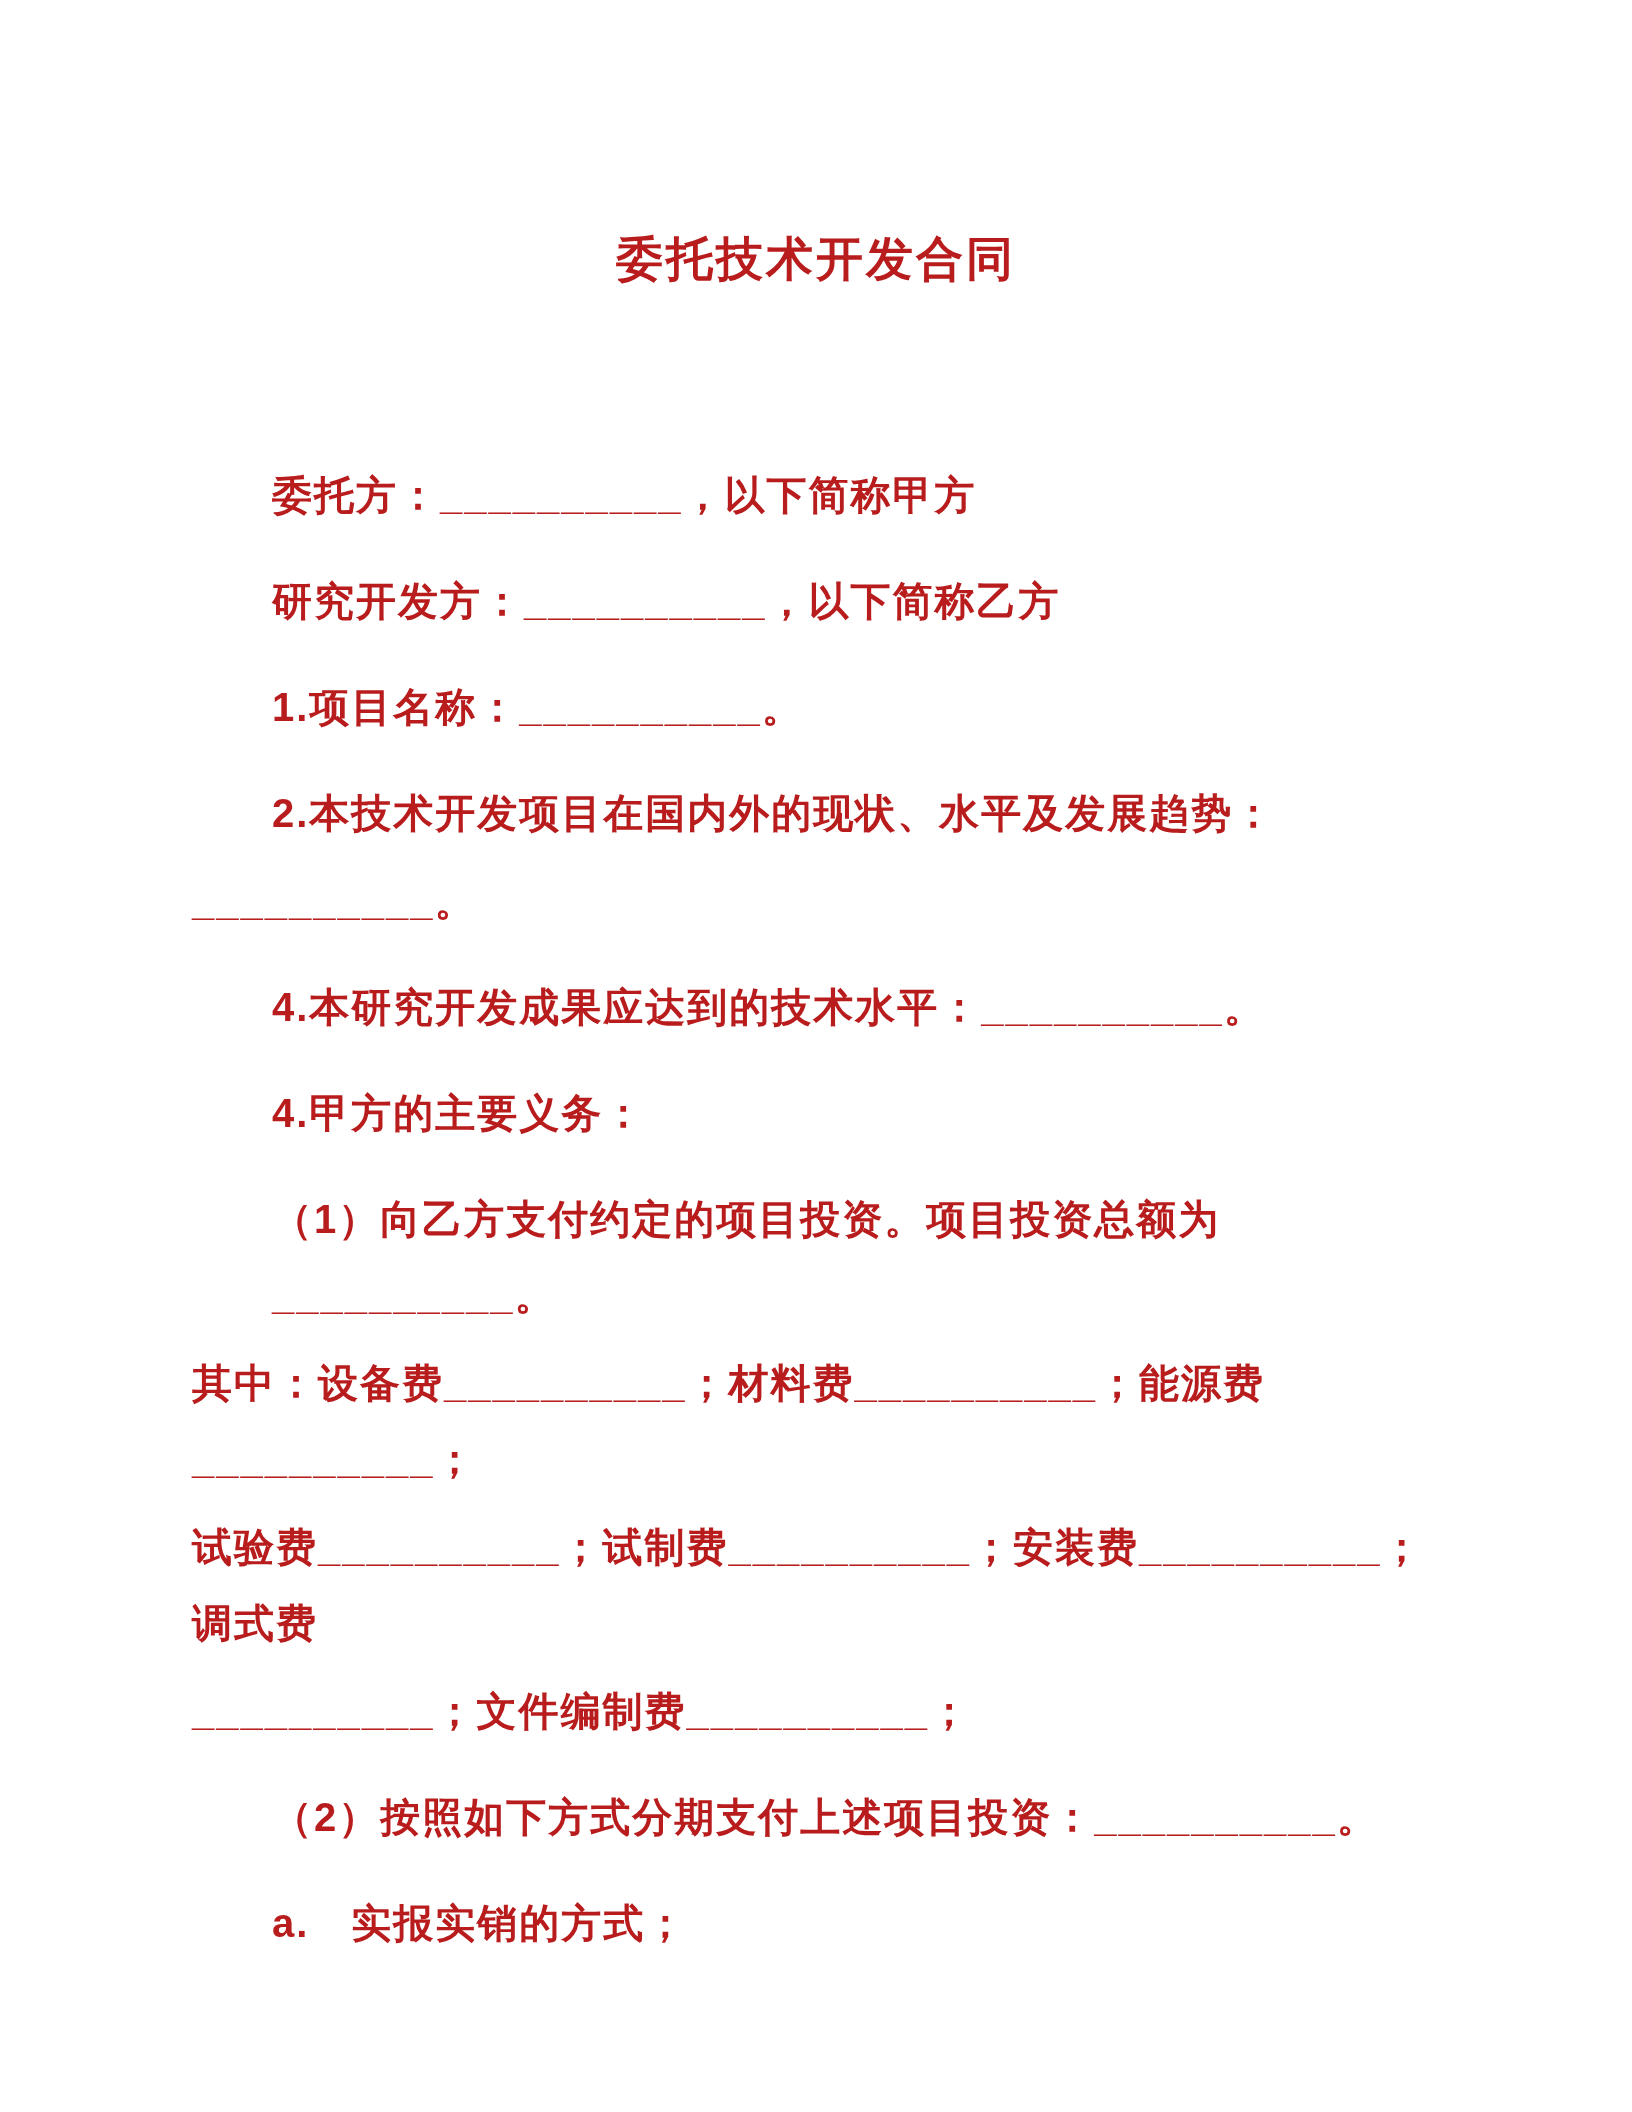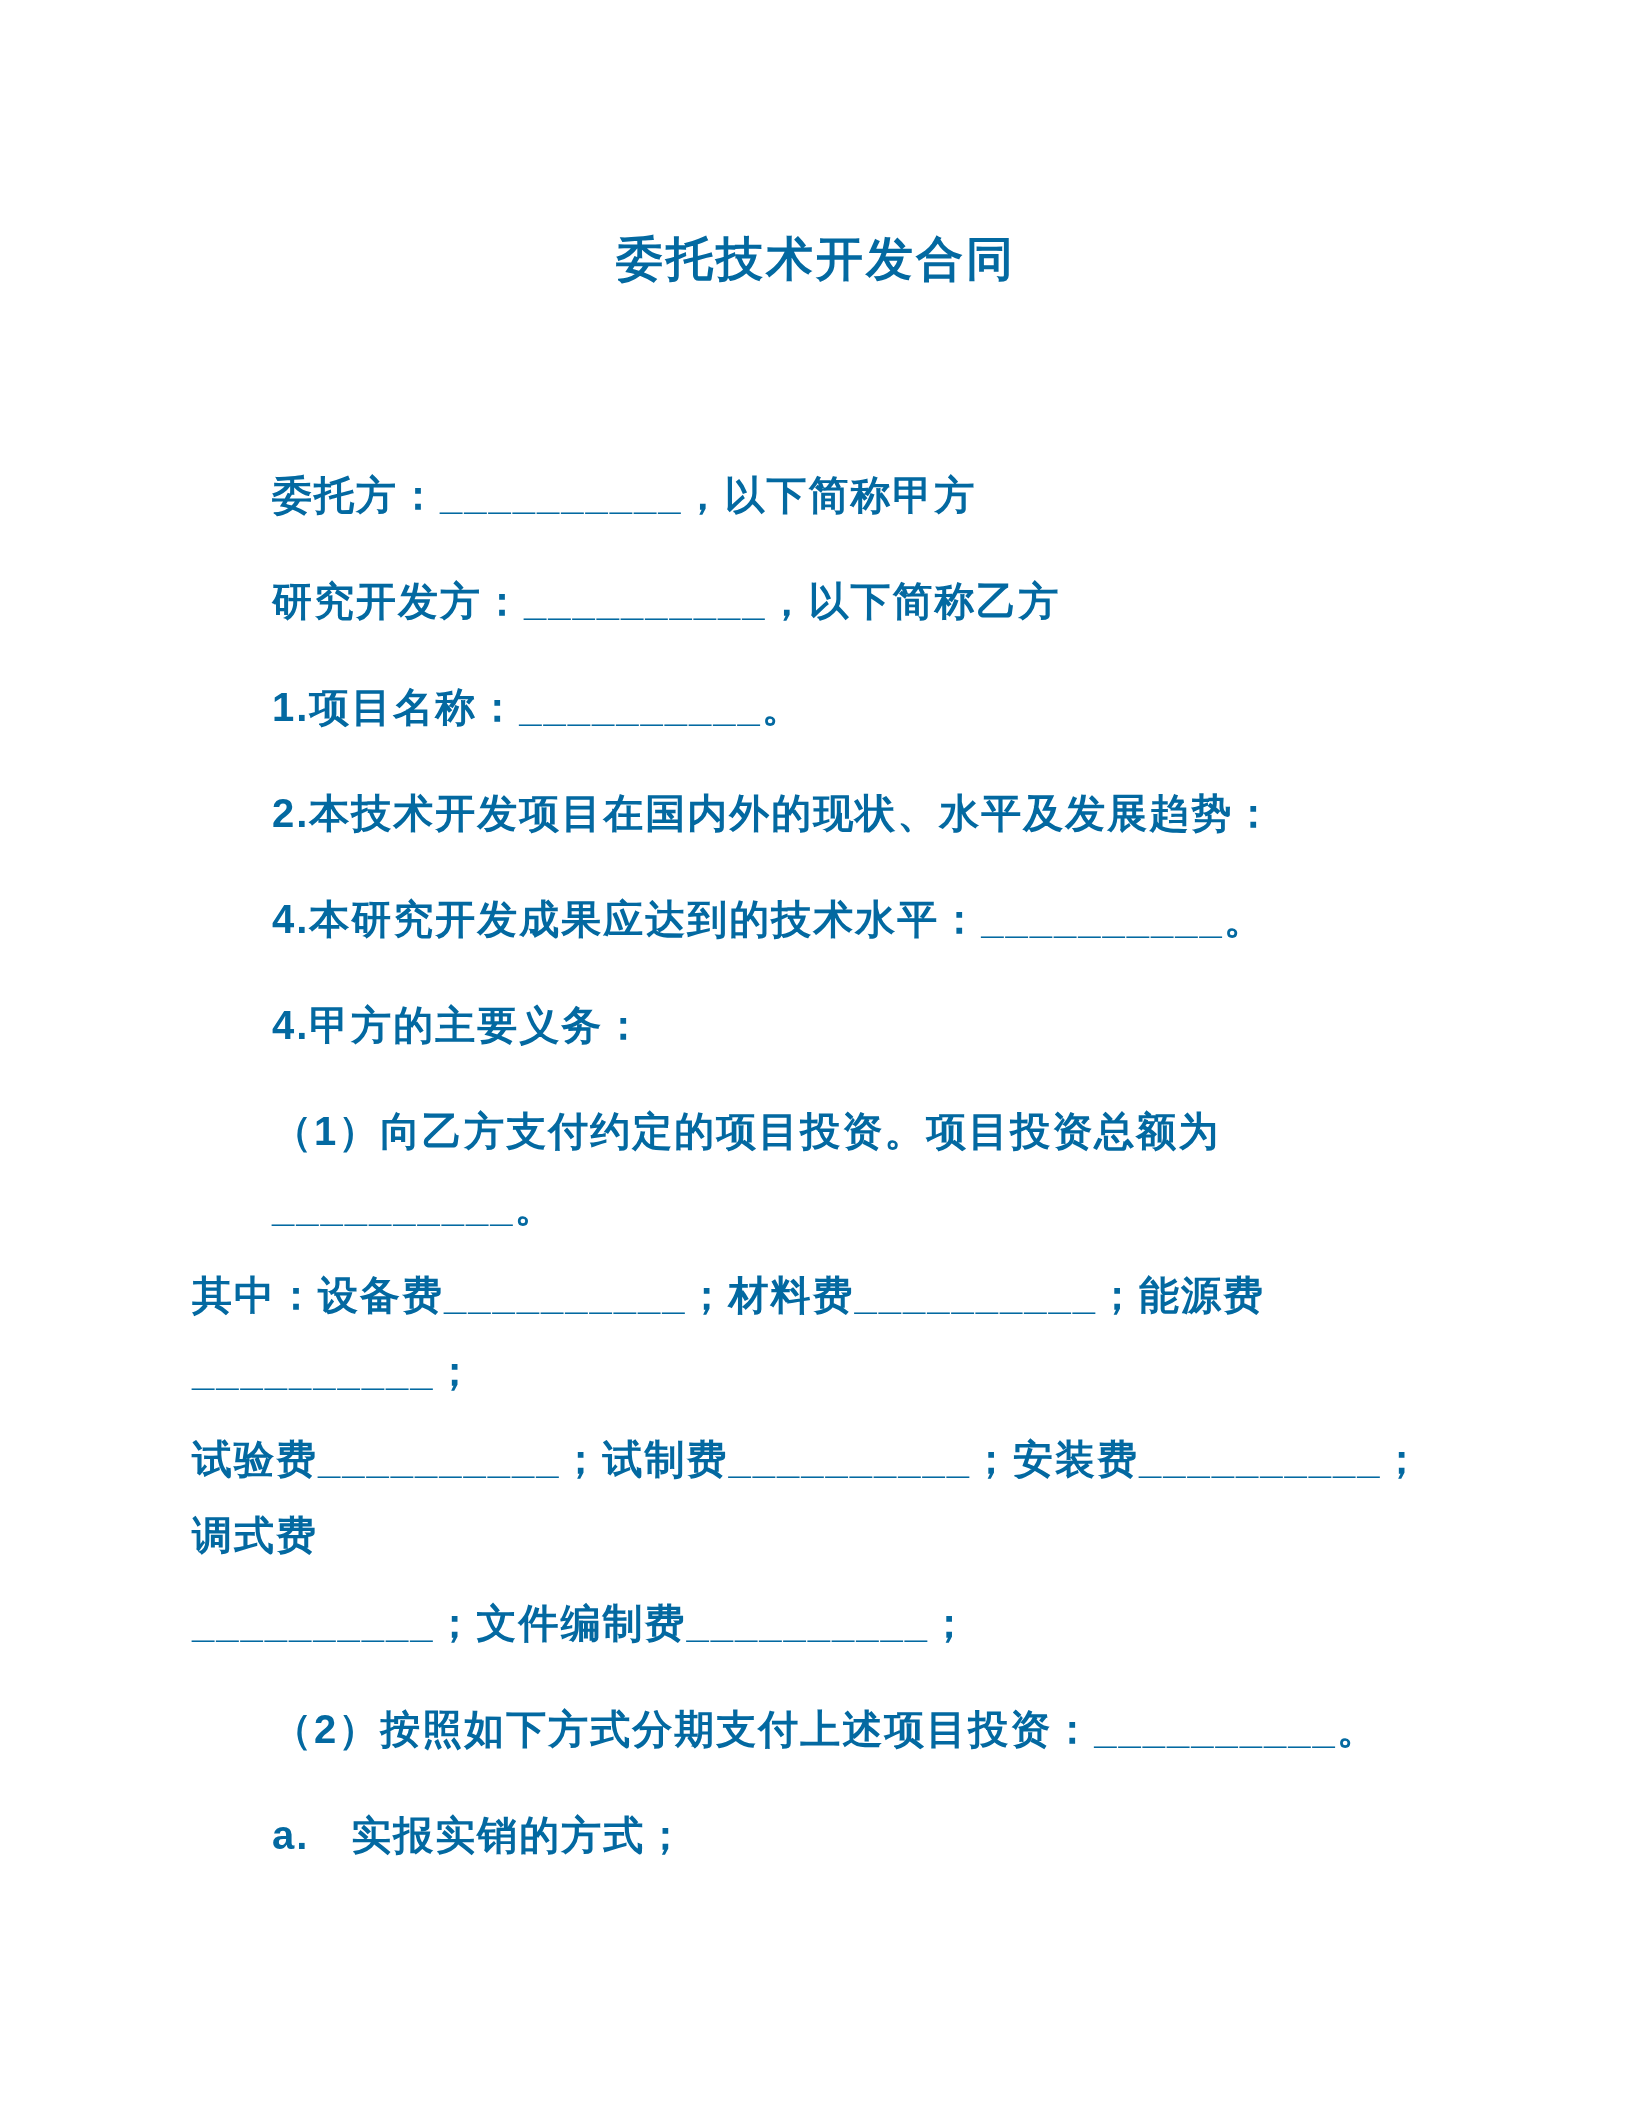--- a/index.html
+++ b/index.html
@@ -6,21 +6,21 @@
   html, body {
     margin: 0;
     padding: 0;
     background: #ffffff;
   }
   .page {
     position: relative;
     width: 1632px;
     height: 2112px;
     background: #ffffff;
-    color: #0369a1;
+    color: #b91c1c;
     font-family: "Liberation Sans", sans-serif;
     font-weight: 700;
     overflow: hidden;
   }
   .doc-title {
     margin: 0;
     padding-top: 233px;
     text-align: center;
     font-size: 47px;
     line-height: 52px;
@@ -57,20 +57,21 @@
     <p class="line para indent">委托方：__________，以下简称甲方</p>
 
     <p class="line para indent">研究开发方：__________，以下简称乙方</p>
 
 
 
     <p class="line para indent">1.项目名称：__________。</p>
 
     <p class="line para indent">2.本技术开发项目在国内外的现状、水平及发展趋势：</p>
 
+    <p class="line">__________。</p>
 
     <p class="line para indent">4.本研究开发成果应达到的技术水平：__________。</p>
 
     <p class="line para indent">4.甲方的主要义务：</p>
 
     <p class="line para indent">（1）向乙方支付约定的项目投资。项目投资总额为__________。</p>
 
     <p class="line">其中：设备费__________；材料费__________；能源费__________；</p>
 
     <p class="line">试验费__________；试制费__________；安装费__________；调式费</p>

